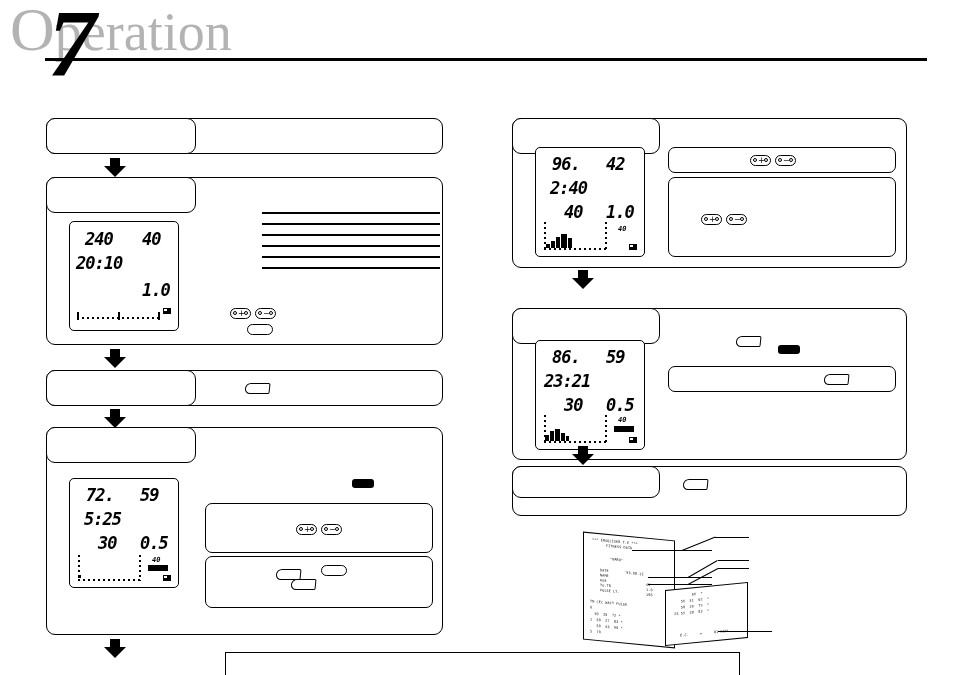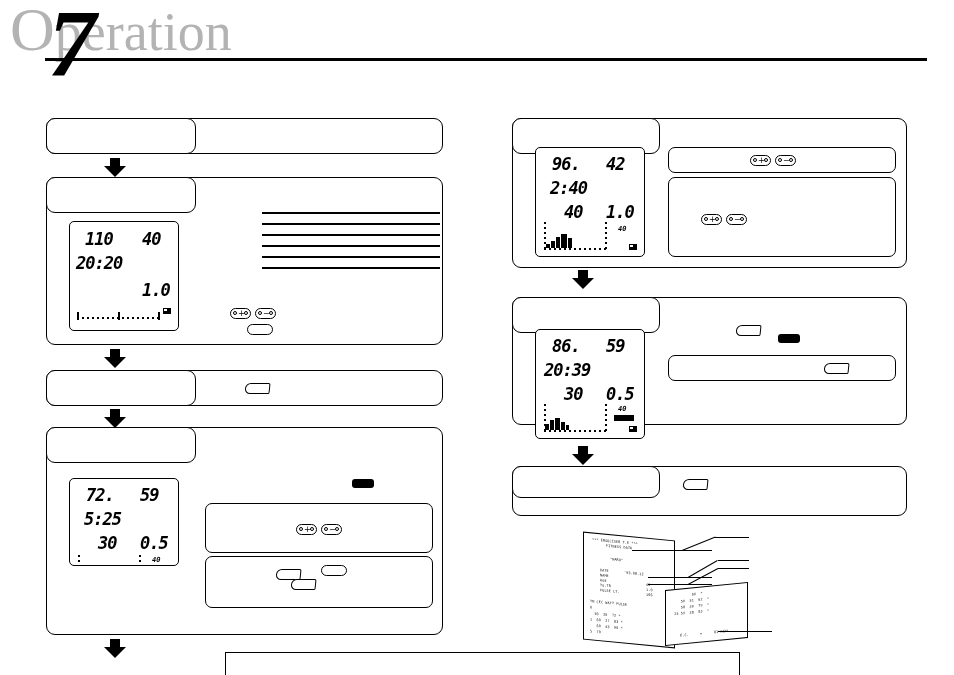--- a/index.html
+++ b/index.html
@@ -149,23 +149,23 @@
   <div class="arrow" style="left:104px;top:158px;">
     <div class="stem"></div>
     <div class="head"></div>
   </div>
 
   <div class="panel" style="left:46px;top:177px;width:397px;height:168px;">
     <div class="panel-title" style="width:150px;height:36px;"></div>
     <div class="panel-text" style="left:8px;top:11px;width:136px;"></div>
 
     <div class="lcd" style="left:22px;top:43px;width:110px;height:110px;">
-      <div class="seg big" style="left:15px;top:8px;">110</div>
+      <div class="seg big" style="left:15px;top:8px;">240</div>
       <div class="seg big" style="left:72px;top:8px;">40</div>
-      <div class="seg big" style="left:6px;top:32px;">20:20</div>
+      <div class="seg big" style="left:6px;top:32px;">20:10</div>
       <div class="seg big" style="left:72px;top:59px;">1.0</div>
       <div class="lcd-dotrow" style="left:7px;top:95px;width:82px;"></div>
       <div class="lcd-barblk" style="left:7px;top:90px;width:1.6px;height:8px;"></div>
       <div class="lcd-barblk" style="left:48px;top:90px;width:1.6px;height:8px;"></div>
       <div class="lcd-barblk" style="left:88px;top:90px;width:1.6px;height:8px;"></div>
       <div class="lcd-corner" style="left:93px;top:86px;"></div>
     </div>
 
     <div class="ruleline" style="left:215px;top:34px;width:178px;"></div>
     <div class="ruleline" style="left:215px;top:45px;width:178px;"></div>
@@ -203,21 +203,21 @@
 
   <div class="arrow" style="left:104px;top:409px;">
     <div class="stem"></div>
     <div class="head"></div>
   </div>
 
   <div class="panel" style="left:46px;top:427px;width:397px;height:208px;">
     <div class="panel-title" style="width:150px;height:36px;"></div>
     <div class="panel-text" style="left:8px;top:11px;width:136px;"></div>
 
-    <div class="lcd" style="left:22px;top:50px;width:110px;height:88px;">
+    <div class="lcd" style="left:22px;top:50px;width:110px;height:110px;">
       <div class="seg big" style="left:16px;top:7px;">72.</div>
       <div class="seg big" style="left:70px;top:7px;">59</div>
       <div class="seg big" style="left:14px;top:31px;">5:25</div>
       <div class="seg big" style="left:28px;top:55px;">30</div>
       <div class="seg big" style="left:70px;top:55px;">0.5</div>
       <div class="seg sml" style="left:82px;top:78px;">40</div>
       <div class="lcd-barblk" style="left:78px;top:86px;width:20px;height:6px;"></div>
       <div class="lcd-dotcol" style="left:8px;top:76px;height:26px;"></div>
       <div class="lcd-dotcol" style="left:69px;top:76px;height:26px;"></div>
       <div class="lcd-dotrow" style="left:8px;top:100px;width:62px;"></div>
@@ -309,28 +309,28 @@
         <div class="dot" style="left:39px;"></div>
       </div>
     </div>
   </div>
 
   <div class="arrow" style="left:572px;top:270px;">
     <div class="stem"></div>
     <div class="head"></div>
   </div>
 
-  <div class="panel" style="left:512px;top:297px;width:395px;height:128px;">
+  <div class="panel" style="left:512px;top:308px;width:395px;height:152px;">
     <div class="panel-title" style="width:148px;height:36px;"></div>
     <div class="panel-text" style="left:8px;top:11px;width:134px;"></div>
 
     <div class="lcd" style="left:22px;top:31px;width:110px;height:110px;">
       <div class="seg big" style="left:16px;top:7px;">86.</div>
       <div class="seg big" style="left:70px;top:7px;">59</div>
-      <div class="seg big" style="left:8px;top:31px;">20:39</div>
+      <div class="seg big" style="left:8px;top:31px;">23:21</div>
       <div class="seg big" style="left:28px;top:55px;">30</div>
       <div class="seg big" style="left:70px;top:55px;">0.5</div>
       <div class="seg sml" style="left:82px;top:76px;">40</div>
       <div class="lcd-barblk" style="left:78px;top:85px;width:20px;height:6px;"></div>
       <div class="lcd-dotcol" style="left:8px;top:74px;height:28px;"></div>
       <div class="lcd-dotcol" style="left:69px;top:74px;height:28px;"></div>
       <div class="lcd-dotrow" style="left:8px;top:100px;width:62px;"></div>
       <div class="lcd-barblk" style="left:9px;top:94px;width:4px;height:6px;"></div>
       <div class="lcd-barblk" style="left:14px;top:90px;width:4px;height:10px;"></div>
       <div class="lcd-barblk" style="left:19px;top:88px;width:5px;height:12px;"></div>

